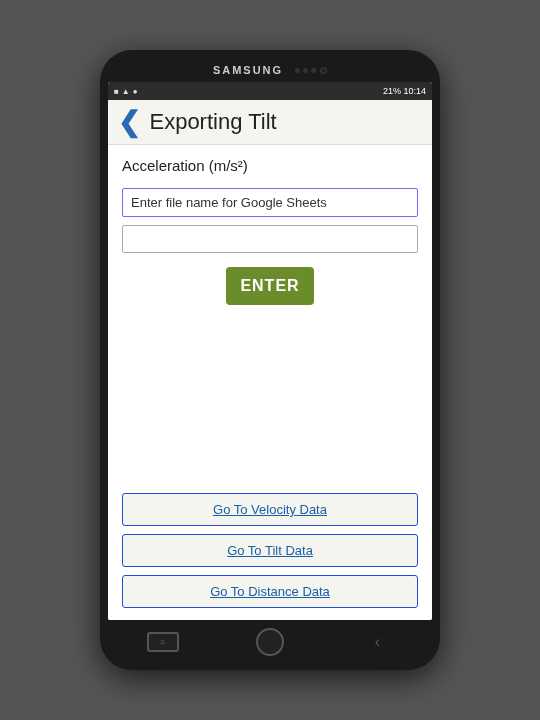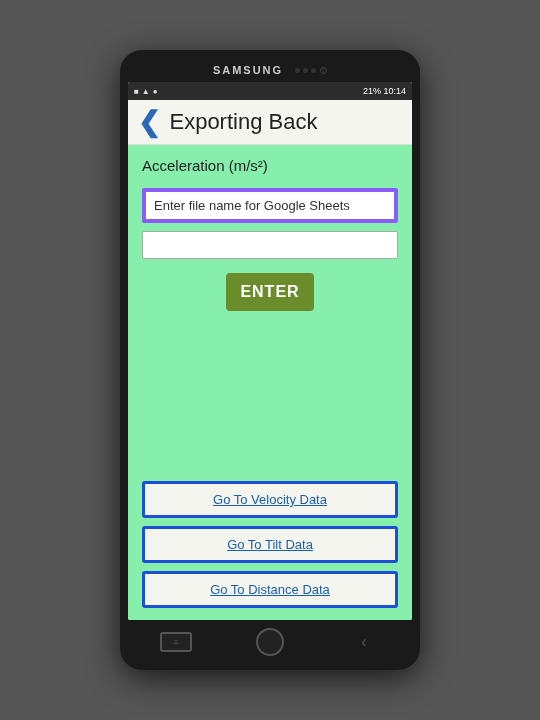--- a/index.html
+++ b/index.html
@@ -7,24 +7,24 @@
     body {
       background: #555;
       display: flex;
       justify-content: center;
       align-items: center;
       min-height: 100vh;
       font-family: Arial, sans-serif;
     }
 
     .phone-outer {
-      width: 300px;
+      width: 340px;
       height: 620px;
       background: #1a1a1a;
-      border-radius: 22px;
+      border-radius: 32px;
       padding: 10px 8px;
       display: flex;
       flex-direction: column;
       align-items: center;
       box-shadow: 0 8px 32px rgba(0,0,0,0.7);
       position: relative;
     }
 
     .phone-top-bar {
       width: 100%;
@@ -118,21 +118,21 @@
     }
 
     .app-title {
       font-size: 22px;
       font-weight: normal;
       color: #222;
     }
 
     .app-content {
       flex: 1;
-      background: #86efac;
+      background: #ffffff;
       padding: 12px 14px;
       display: flex;
       flex-direction: column;
     }
 
     .section-label {
       font-size: 15px;
       font-weight: bold;
       color: #222;
       margin-bottom: 14px;
@@ -140,21 +140,21 @@
 
     .section-label span {
       font-weight: normal;
     }
 
     .input-label {
       font-size: 13px;
       color: #333;
       margin-bottom: 8px;
       background: #fff;
-      border: 4px solid #8b5cf6;
+      border: 1px solid #8b5cf6;
       padding: 6px 8px;
       border-radius: 2px;
     }
 
     .file-name-input {
       width: 100%;
       height: 28px;
       background: #fff;
       border: 1px solid #aaa;
       border-radius: 2px;
@@ -180,21 +180,21 @@
 
     .nav-links {
       display: flex;
       flex-direction: column;
       gap: 8px;
       margin-top: auto;
     }
 
     .nav-link-btn {
       background: #f5f5f0;
-      border: 3px solid #1d4ed8;
+      border: 1px solid #1d4ed8;
       border-radius: 3px;
       padding: 8px 26px;
       text-align: center;
       color: #1a5fa8;
       font-size: 13px;
       cursor: pointer;
       text-decoration: underline;
     }
 
     .nav-link-btn.highlight {
@@ -236,21 +236,21 @@
         <span class="status-icon">▲</span>
         <span class="status-icon">●</span>
       </div>
       <div class="status-right">
         <span>21%  10:14</span>
       </div>
     </div>
 
     <div class="app-header">
       <span class="back-chevron">❮</span>
-      <span class="app-title">Exporting Back</span>
+      <span class="app-title">Exporting Tilt</span>
     </div>
 
     <div class="app-content">
 
       <div class="section-label">
         <span>Acceleration</span><span> (m/s²)</span>
       </div>
 
       <div class="input-label">Enter file name for Google Sheets</div>
 

